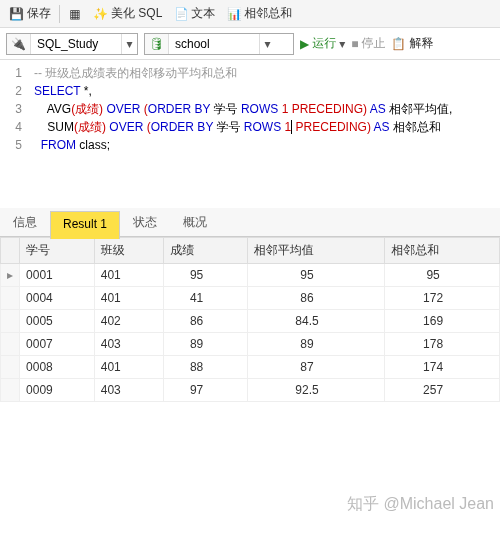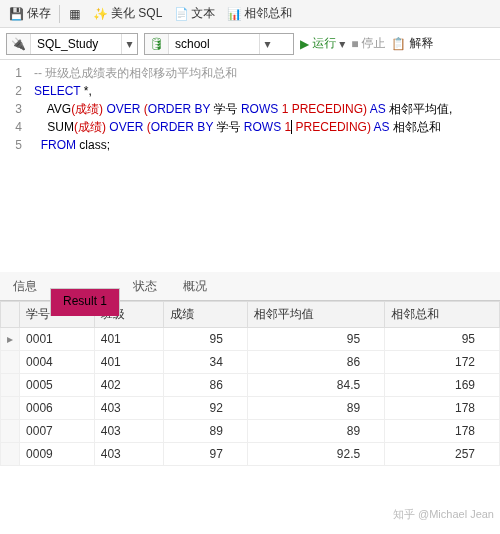--- a/index.html
+++ b/index.html
@@ -17,29 +17,29 @@
 .explain{color:#333;display:flex;align-items:center;gap:3px;cursor:pointer}
 .sep{width:1px;height:18px;background:#ccc}
 .editor{display:flex;background:#fff;height:100px}
 .gutter{width:28px;text-align:right;padding:4px 6px 0 0;color:#888;font-family:Consolas,monospace;font-size:13px;line-height:18px}
 .code{flex:1;padding:4px 16px 0 6px;font-family:Consolas,monospace;font-size:13px;line-height:18px;white-space:pre}
 .kw{color:#0000cc}
 .paren{color:#c00}
 .num{color:#c00}
 .cmt{color:#999}
 .cursor{border-left:1px solid #000}
-.tabs{display:flex;border-bottom:1px solid #ccc;margin-top:112px;background:#f7f7f7}
+.tabs{display:flex;border-bottom:1px solid #ccc;margin-top:48px;background:#f7f7f7}
 .tab{padding:5px 12px;border:1px solid transparent;border-bottom:none;color:#555;cursor:pointer}
-.tab.active{background:#be185d;border-color:#ccc;color:#000;position:relative;top:16px}
+.tab.active{background:#fde047;border-color:#ccc;color:#000;position:relative;top:3px}
 .grid{width:100%;border-collapse:collapse}
 .grid th{background:#f3f3f3;border:1px solid #ddd;padding:4px 6px;text-align:left;font-weight:normal;color:#333}
 .grid td{border:1px solid #eee;padding:4px 6px;color:#333}
-.grid td.num-cell{text-align:right;padding-right:24px}
+.grid td.num-cell{text-align:center;padding-right:24px}
 .grid tr td:first-child{width:14px;color:#888;background:#f7f7f7;text-align:center}
-.watermark{position:absolute;right:6px;bottom:12px;color:#bbb;font-size:11px}
+.watermark{position:absolute;right:6px;bottom:19px;color:#bbb;font-size:16px}
 </style>
 </head>
 <body>
 
 <div class="toolbar">
   <div class="tb-btn">
       <span class="ico">💾</span>
       <span>保存</span>
     </div>
   <div class="sep"></div>
@@ -125,47 +125,47 @@
         <td>0001</td>
         <td>401</td>
         <td class="num-cell">95</td>
         <td class="num-cell">95</td>
         <td class="num-cell">95</td>
       </tr>
       <tr>
         <td></td>
         <td>0004</td>
         <td>401</td>
-        <td class="num-cell">34</td>
+        <td class="num-cell">41</td>
         <td class="num-cell">86</td>
         <td class="num-cell">172</td>
       </tr>
       <tr>
         <td></td>
         <td>0005</td>
         <td>402</td>
         <td class="num-cell">86</td>
         <td class="num-cell">84.5</td>
         <td class="num-cell">169</td>
       </tr>
       <tr>
         <td></td>
-        <td>0006</td>
+        <td>0007</td>
         <td>403</td>
-        <td class="num-cell">92</td>
+        <td class="num-cell">89</td>
         <td class="num-cell">89</td>
         <td class="num-cell">178</td>
       </tr>
       <tr>
         <td></td>
-        <td>0007</td>
-        <td>403</td>
-        <td class="num-cell">89</td>
-        <td class="num-cell">89</td>
-        <td class="num-cell">178</td>
+        <td>0008</td>
+        <td>401</td>
+        <td class="num-cell">88</td>
+        <td class="num-cell">87</td>
+        <td class="num-cell">174</td>
       </tr>
       <tr>
         <td></td>
         <td>0009</td>
         <td>403</td>
         <td class="num-cell">97</td>
         <td class="num-cell">92.5</td>
         <td class="num-cell">257</td>
       </tr>
     </tbody>

